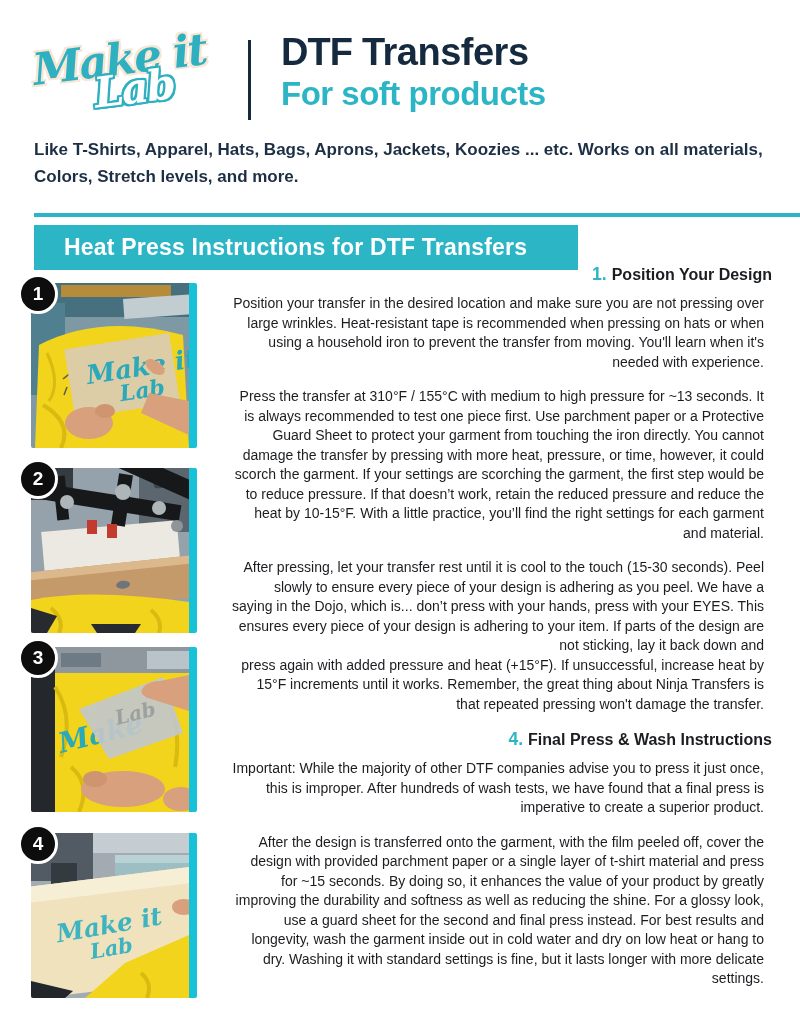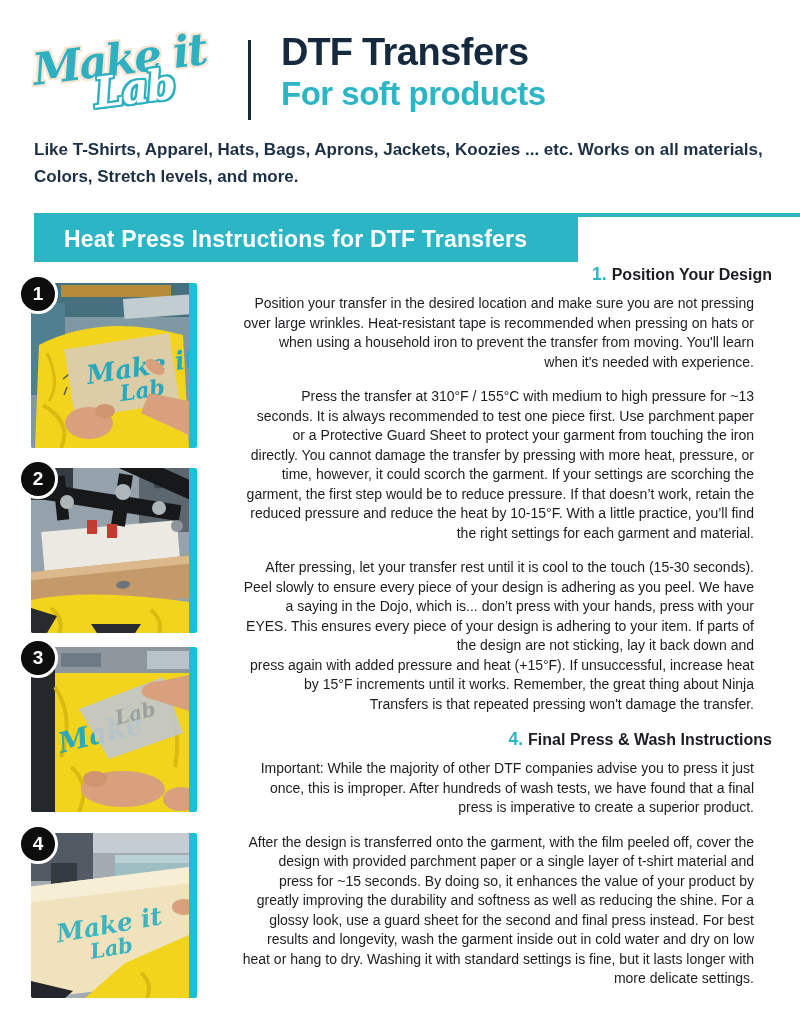--- a/index.html
+++ b/index.html
@@ -29,42 +29,42 @@
   .title .t-strong{font-weight:bold;letter-spacing:-1px;margin-top:28px;}
   .subtitle{font-size:33px;line-height:1.05;color:#2cb5c5;font-weight:bold;margin-top:3px;letter-spacing:-0.5px;}
   
   .intro{
     margin:16px 30px 15px 34px;font-size:17px;line-height:1.6;font-weight:bold;color:#1c2f45;
   }
   
   .banner-row{position:relative;margin:23px 0 0 34px;height:45px;}
   .banner-topline{position:absolute;top:0;left:0;right:0;height:4px;background:#2cb5c5;}
   .banner-box{
-    position:absolute;top:4px;left:0;width:544px;height:45px;background:#2cb5c5;
+    position:absolute;top:12px;left:0;width:544px;height:45px;background:#2cb5c5;
     display:flex;align-items:center;
   }
   .banner-box span{
     color:#ffffff;font-weight:bold;font-size:23px;letter-spacing:0.2px;padding-left:30px;
   }
   
   .content{display:flex;padding:4px 28px 0 31px;gap:27px;}
   .photo-col{width:166px;flex:none;}
   .photo-wrap{position:relative;width:166px;height:165px;}
   .photo-wrap svg{display:block;border-radius:2px;}
   .pw1{margin-top:21px;} .pw2{margin-top:20px;} .pw3{margin-top:14px;} .pw4{margin-top:21px;}
   .badge{
     position:absolute;left:-13px;top:-9px;width:34px;height:34px;border-radius:50%;
     background:#0d0d0d;border:3px solid #ffffff;color:#ffffff;
     font-size:19px;font-weight:bold;display:flex;align-items:center;justify-content:center;
   }
   .text-col{flex:1;padding-top:2px;text-align:right;}
   .step-title{font-size:16px;font-weight:bold;color:#1b1d20;margin:0;}
   .step-title .num{color:#2cb5c5;font-size:17.5px;margin-right:5px;}
   .step-body{
-    font-size:14px;line-height:19.5px;color:#1b1d20;margin:9px 18px 15px;
+    font-size:14px;line-height:19.5px;color:#1b1d20;margin:9px 8px 15px;
     white-space:pre-line;
   }
   .step-body + .step-body{margin-top:12px;}
   .script-svg{font-family:"DejaVu Serif",serif;font-style:italic;font-weight:bold;}
 </style>
 </head>
 <body>
 
 <div class="header">
   <div class="logo">

